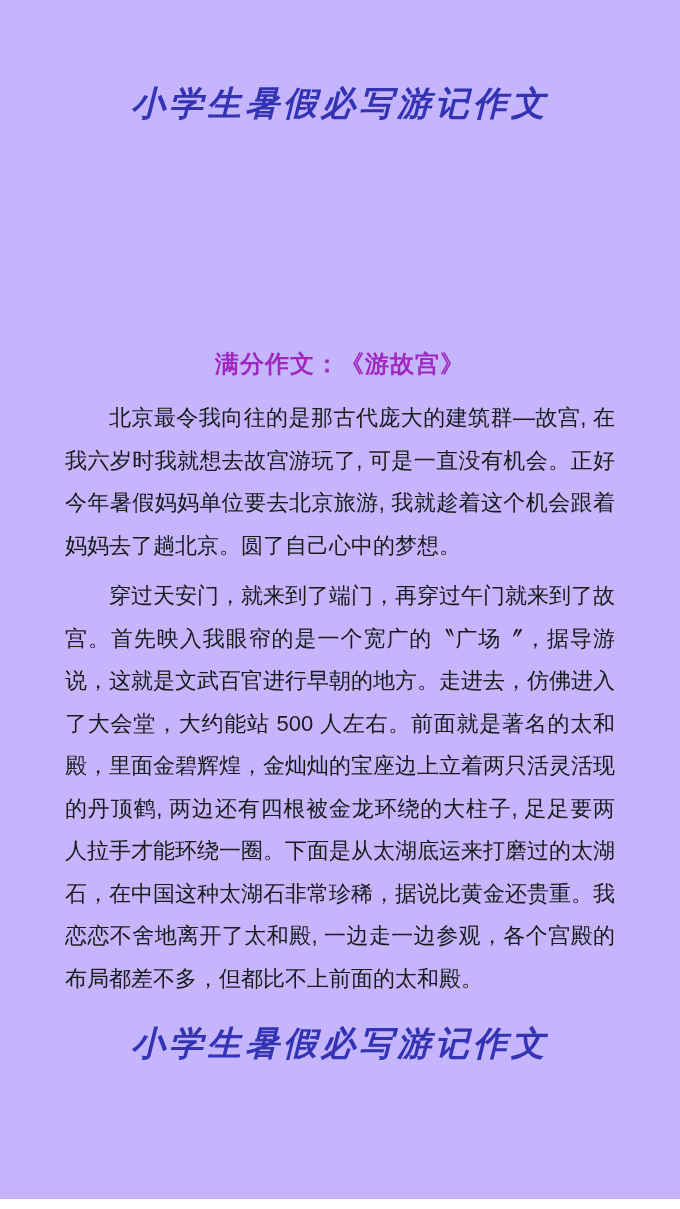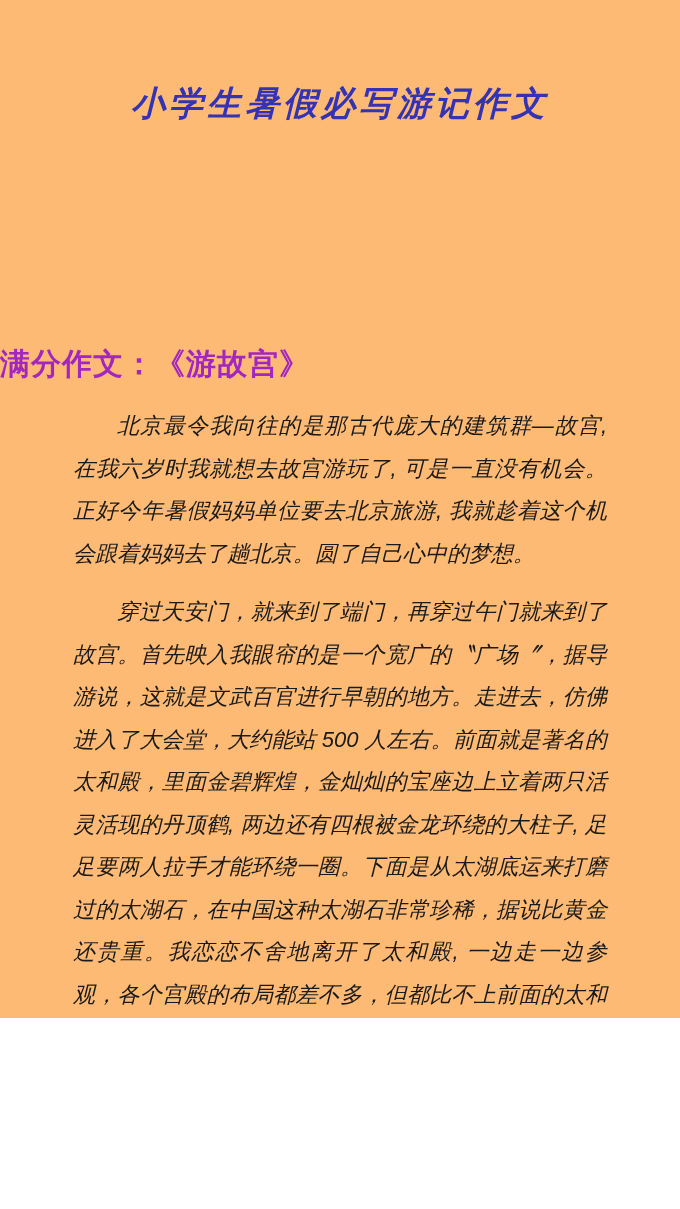--- a/index.html
+++ b/index.html
@@ -3,22 +3,22 @@
 <meta charset="utf-8">
 <style>
   html, body {
     margin: 0;
     padding: 0;
     background: #ffffff;
   }
   .page {
     position: relative;
     width: 680px;
-    height: 1018px;
-    background: #fdba74;
+    height: 1199px;
+    background: #c4b5fd;
     overflow: hidden;
     font-family: "Liberation Sans", sans-serif;
   }
   .calligraphy-title {
     position: absolute;
     left: 0;
     right: 0;
     text-align: center;
     font-family: "DejaVu Serif", serif;
     font-weight: bold;
@@ -28,41 +28,41 @@
     letter-spacing: 4px;
     white-space: nowrap;
   }
   .header-title { top: 80px; }
   .footer-title { top: 1020px; }
   .section-heading {
     position: absolute;
     top: 344px;
     left: 0;
     right: 0;
+    text-align: center;
     font-family: "Liberation Sans", sans-serif;
     font-weight: bold;
-    font-size: 30px;
+    font-size: 24px;
     line-height: 40px;
     letter-spacing: 1px;
     white-space: nowrap;
   }
   .essay {
     position: absolute;
     top: 389px;
     left: 57px;
     width: 566px;
     color: #1a1a1a;
     font-size: 22px;
     line-height: 42.5px;
     text-align: justify;
   }
   .essay p {
-    margin: 16px;
+    margin: 8px;
     text-indent: 2em;
-    font-style: italic;
   }
 </style>
 </head>
 <body>
 
 <div class="page">
 
   <div class="calligraphy-title header-title" style="color: rgb(51, 51, 179);">小学生暑假必写游记作文</div>
 
   <div class="section-heading" style="color: rgb(162, 39, 193);">满分作文：《游故宫》</div>

